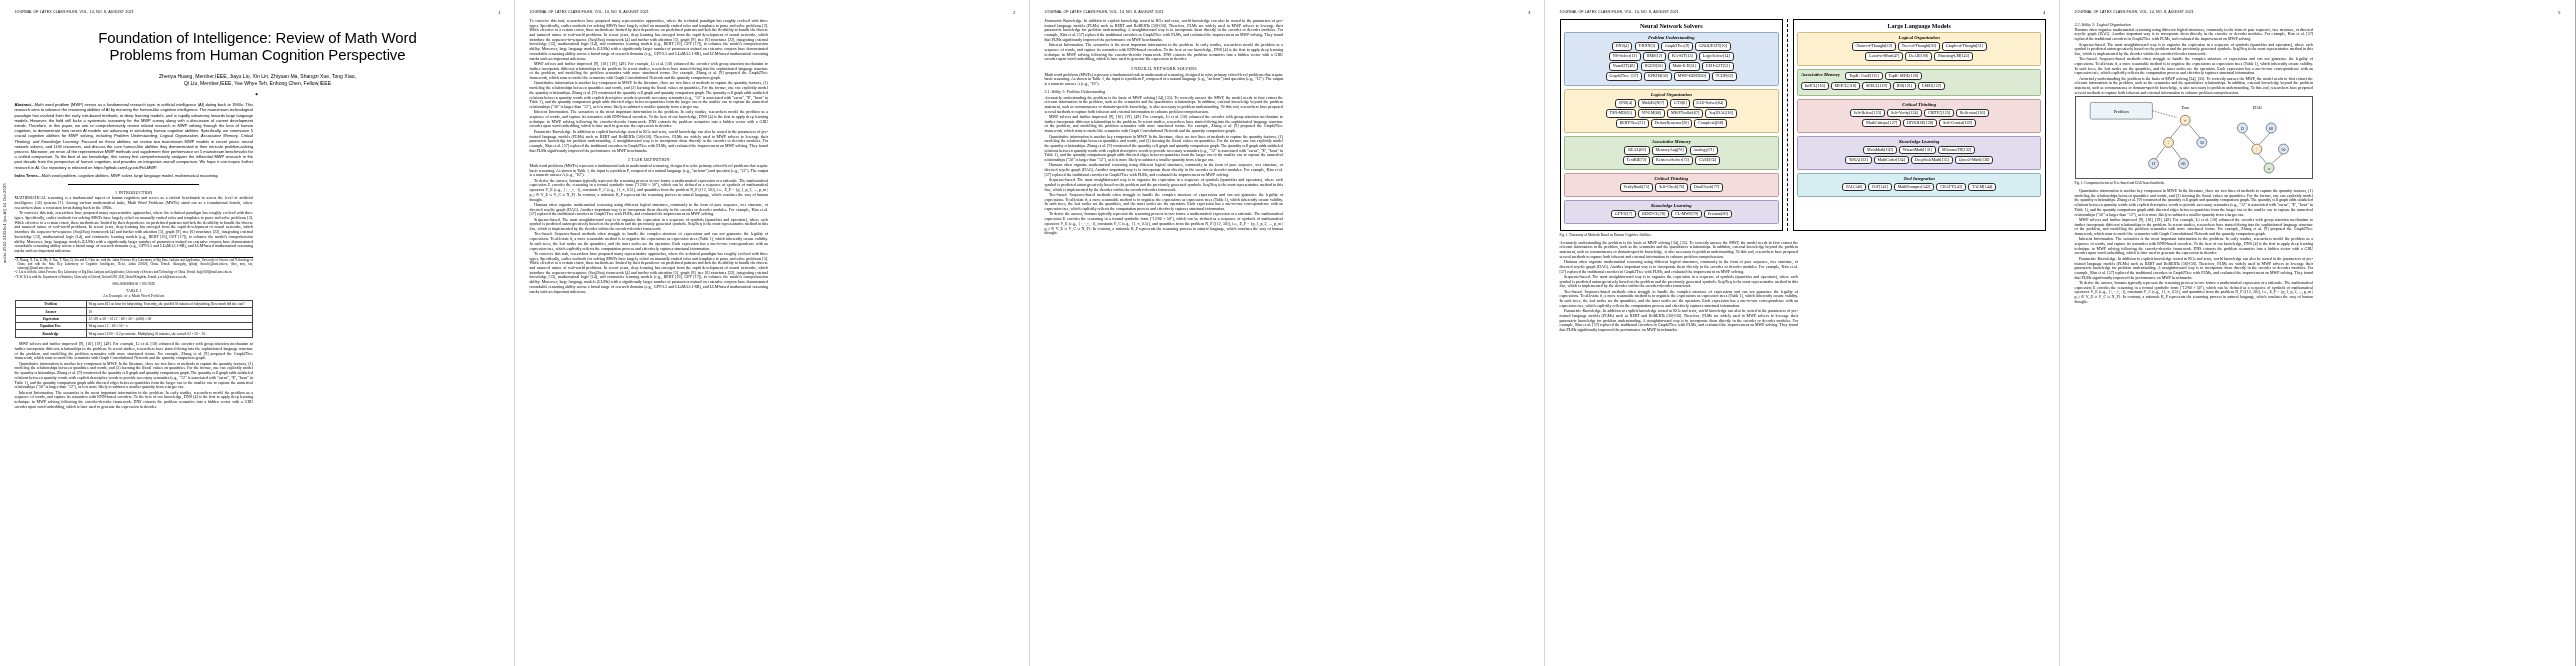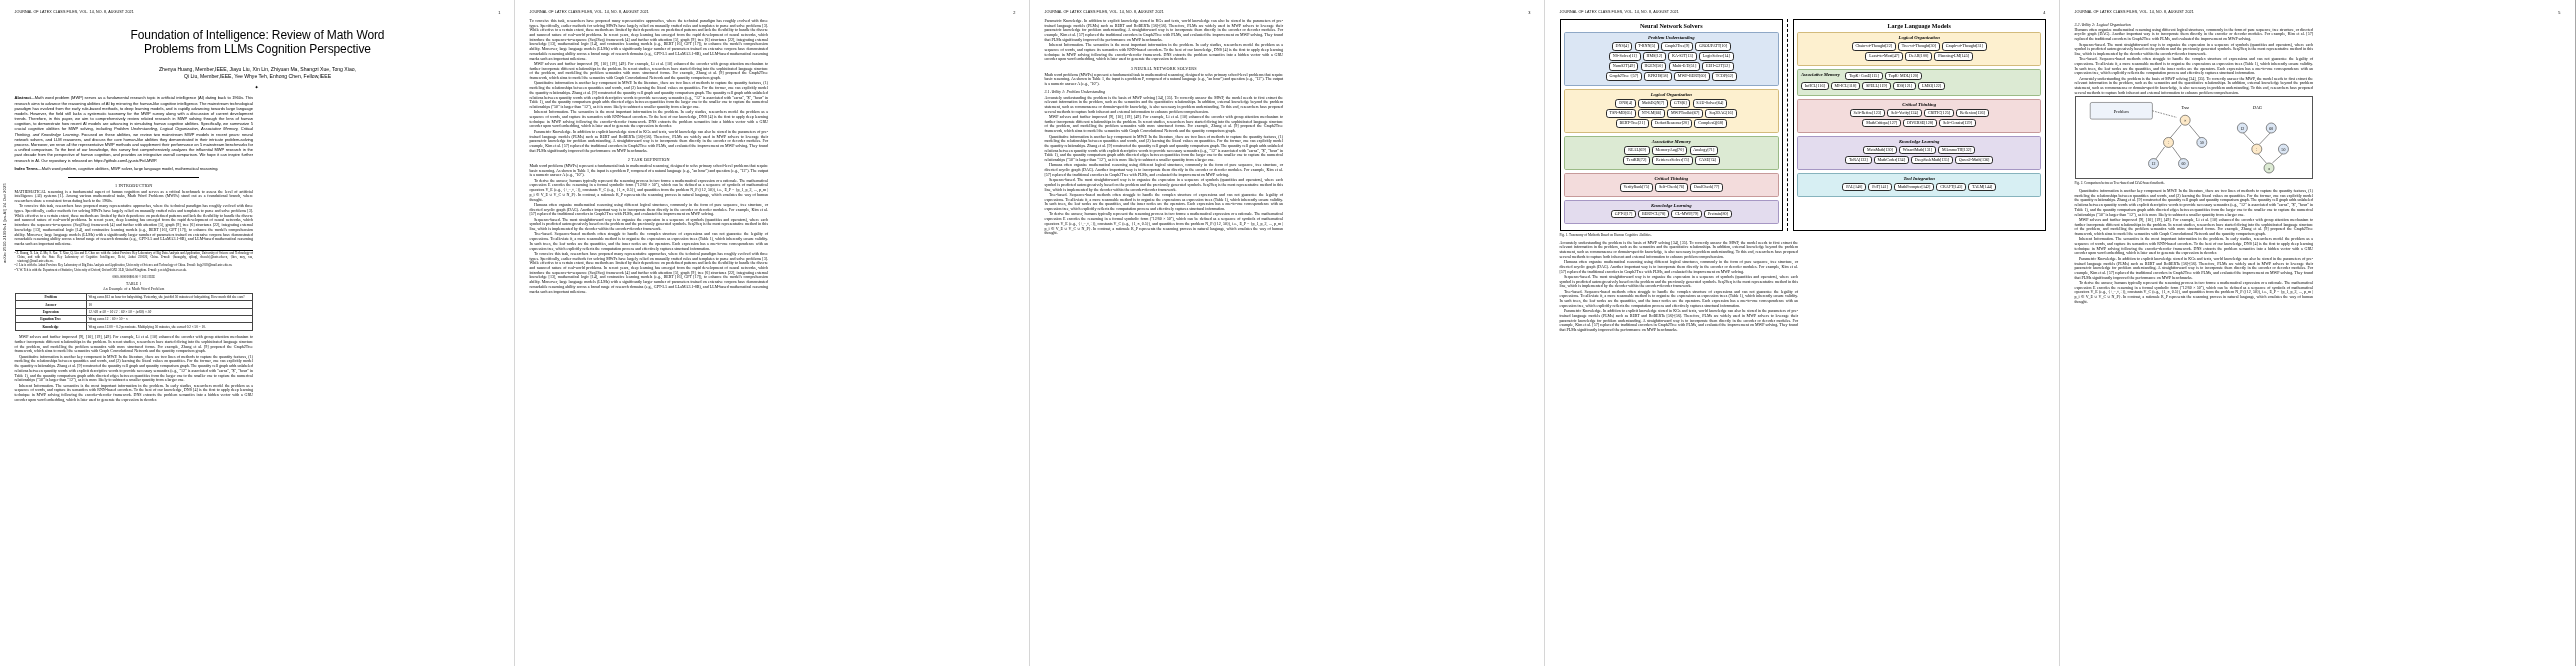--- a/index.html
+++ b/index.html
@@ -19,21 +19,21 @@
   }
   .runhead {
     display:flex; justify-content:space-between; align-items:flex-start;
     font-family:"Liberation Sans", sans-serif;
     font-size:3.7px; letter-spacing:0.1px; color:#000;
     height:6.7px; margin-bottom:2.2px;
   }
   .runhead .pno { font-size:3.9px; }
   .title {
     text-align:center; font-family:"Liberation Sans", sans-serif;
-    font-size:12px; line-height:1.16; font-weight:400; letter-spacing:-0.1px;
+    font-size:15px; line-height:1.16; font-weight:400; letter-spacing:-0.1px;
     margin:12.2px 22px 0 22px; color:#000;
   }
   .authors {
     text-align:center; font-family:"Liberation Sans", sans-serif;
     font-size:5.1px; line-height:1.45; margin:9px 15.6px 0 15.6px;
   }
   .rule-sep {
     width:34%; margin:6.7px auto 4.4px auto; border-top:0.6px solid #000; height:0;
   }
   .dot-sep { text-align:center; font-size:5px; letter-spacing:1.7px; margin:3.3px 0 5.6px 0;}
@@ -136,21 +136,21 @@
 <div class="page">
   <div class="runhead">
     <span class="hdr-left">JOURNAL OF LATEX CLASS FILES, VOL. 14, NO. 8, AUGUST 2021</span>
     <span class="pno">1</span>
   </div>
 
   <div class="arxiv-stamp">arXiv:2510.21999v1  [cs.AI]  24 Oct 2025</div>
 
   <div class="title">
     <span>Foundation of Intelligence: Review of Math Word</span><br>
-    <span>Problems from LLMs Cognition Perspective</span>
+    <span>Problems from Human Cognition Perspective</span>
   </div>
 
   <div class="authors">
     <span>Zhenya Huang, Member,IEEE, Jiayu Liu, Xin Lin, Zhiyuan Ma, Shangzi Xue, Tong Xiao,</span><br>
     <span>Qi Liu, Member,IEEE, Yee Whye Teh, Enhong Chen, Fellow,IEEE</span>
   </div>
 
   <div class="dot-sep">✦</div>
 
   <div class="cols" style="height:545px;">

